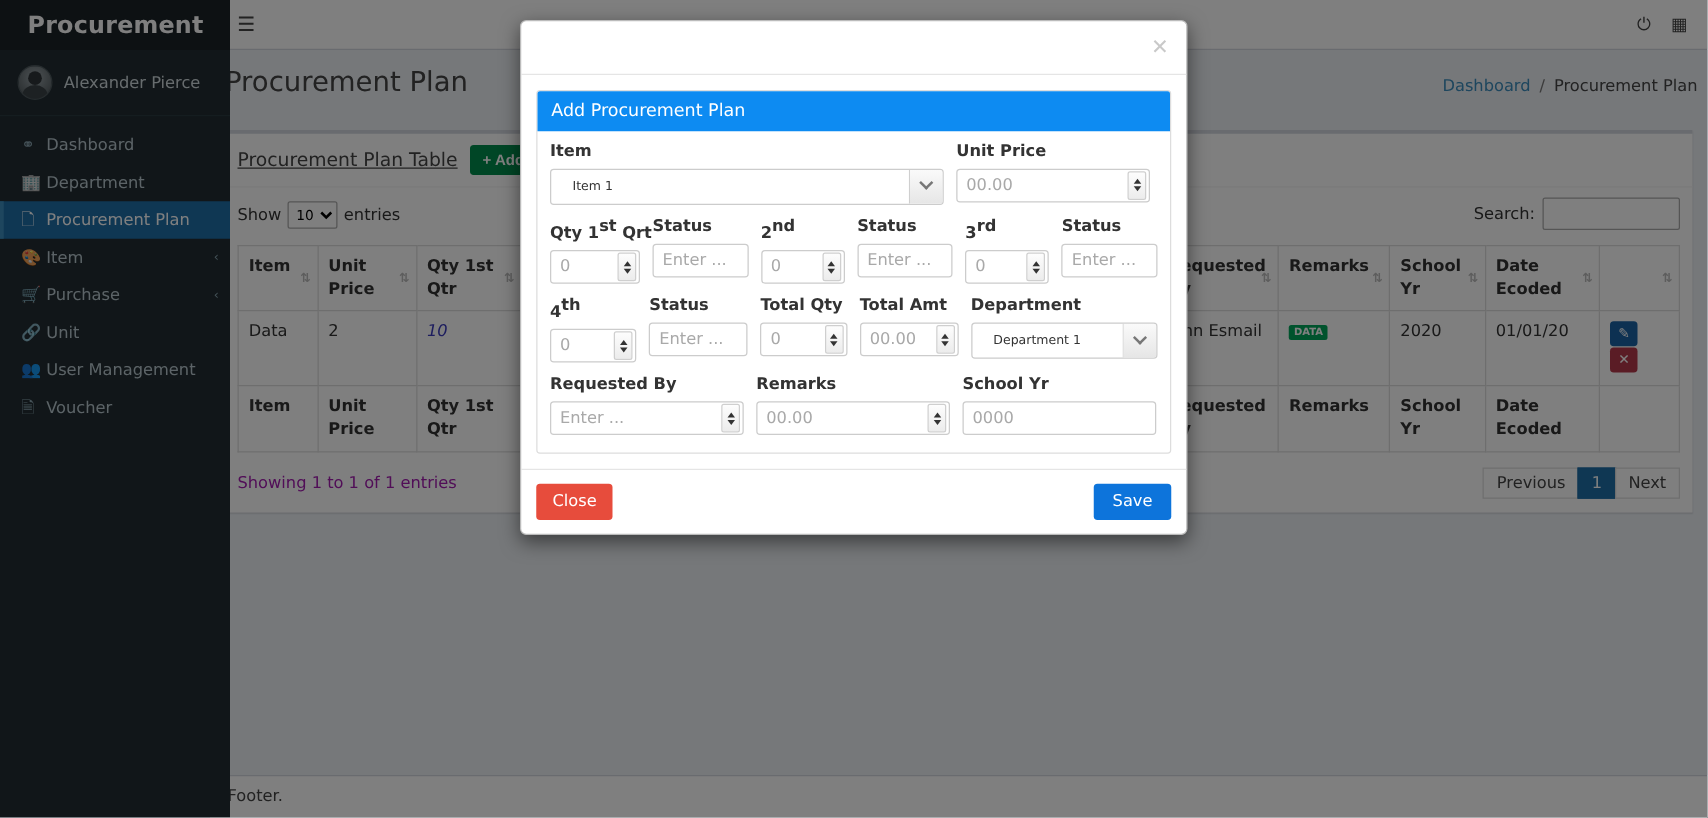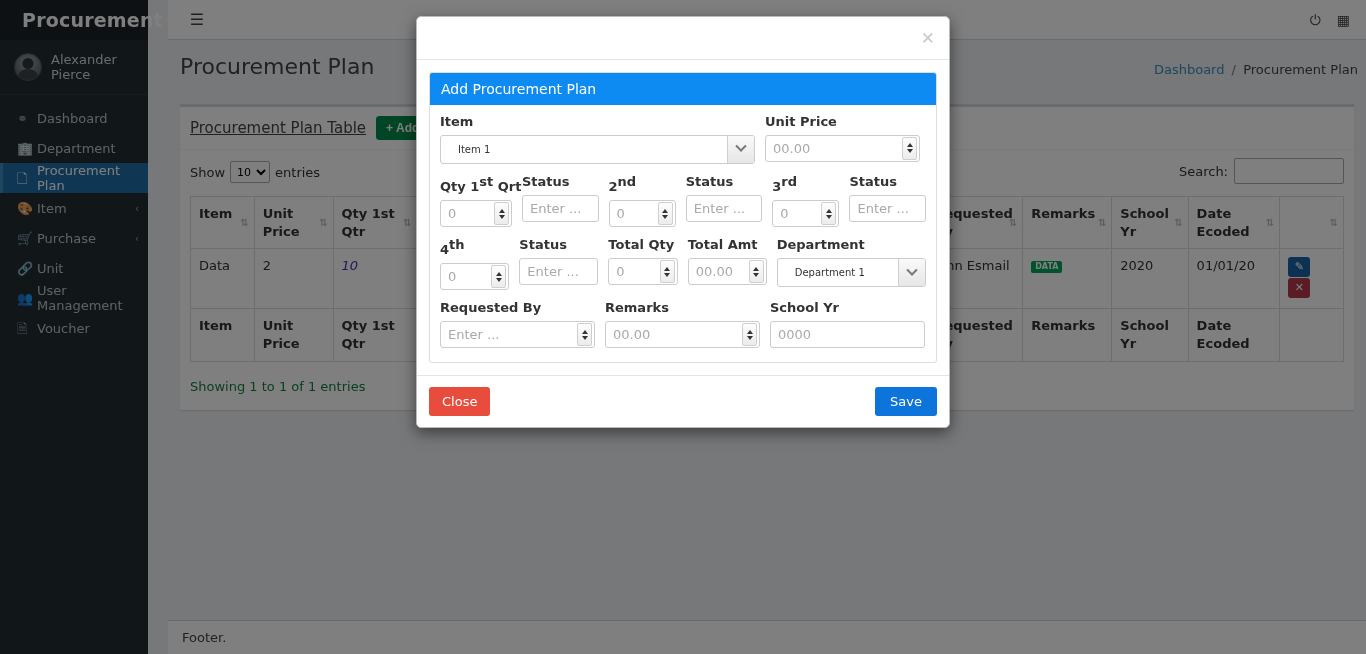--- a/index.html
+++ b/index.html
@@ -8,21 +8,21 @@
     width:1366px; height:654px;
     font-family:"DejaVu Sans", sans-serif;
     font-size:13px;
     background:#ecf0f5;
     overflow:hidden;
     position:relative;
   }
 
   
   #sidebar{
-    position:absolute; left:0; top:0; width:148px; height:654px;
+    position:absolute; left:0; top:0; width:184px; height:654px;
     background:#222d32; color:#b8c7ce; z-index:5;
   }
   .brand{
     height:40px; line-height:40px; padding-left:22px;
     background:#1a2226; color:#ffffff;
     font-size:19px; font-weight:bold; letter-spacing:.2px;
   }
   .userpanel{
     display:flex; align-items:center; gap:9px;
     padding:12px 0 12px 14px; border-bottom:1px solid #2b3a41;
@@ -143,21 +143,21 @@
   .act{ white-space:nowrap; }
   .btn-edit,.btn-del{
     display:block; width:22px; height:20px; border-radius:3px;
     color:#fff; font-size:11px; line-height:20px; text-align:center;
     cursor:pointer; border:none;
   }
   .btn-edit{ background:#1b63a5; }
   .btn-del{ background:#b5384a; margin-top:1px; }
 
   .dt-bottom{ display:flex; align-items:center; margin-top:12px; position:relative; height:26px;}
-  .dt-info{ font-size:13px; color:#15803d; }
+  .dt-info{ font-size:13px; color:#a21caf; }
   .pager{ position:absolute; right:0; top:0; display:flex; }
   .pager span{
     border:1px solid #ddd; background:#fff; color:#444;
     font-size:13px; padding:4px 10px; margin-left:-1px; cursor:pointer;
   }
   .pager span.cur{ background:#1e6ea7; border-color:#1e6ea7; color:#fff; }
 
   
   #footer{
     position:absolute; left:168px; right:0; bottom:0; height:34px;
@@ -417,20 +417,25 @@
             <th>Remarks</th>
             <th>School Yr</th>
             <th>Date Ecoded</th>
             <th></th>
           </tr>
         </tfoot>
       </table>
 
       <div class="dt-bottom">
         <div class="dt-info">Showing 1 to 1 of 1 entries</div>
+        <div class="pager">
+          <span>Previous</span>
+          <span class="cur">1</span>
+          <span>Next</span>
+        </div>
       </div>
 
     </div>
   </div>
 </div>
 
 <div id="footer">Footer.</div>
 
 <div id="overlay"></div>
 <div id="modal">

